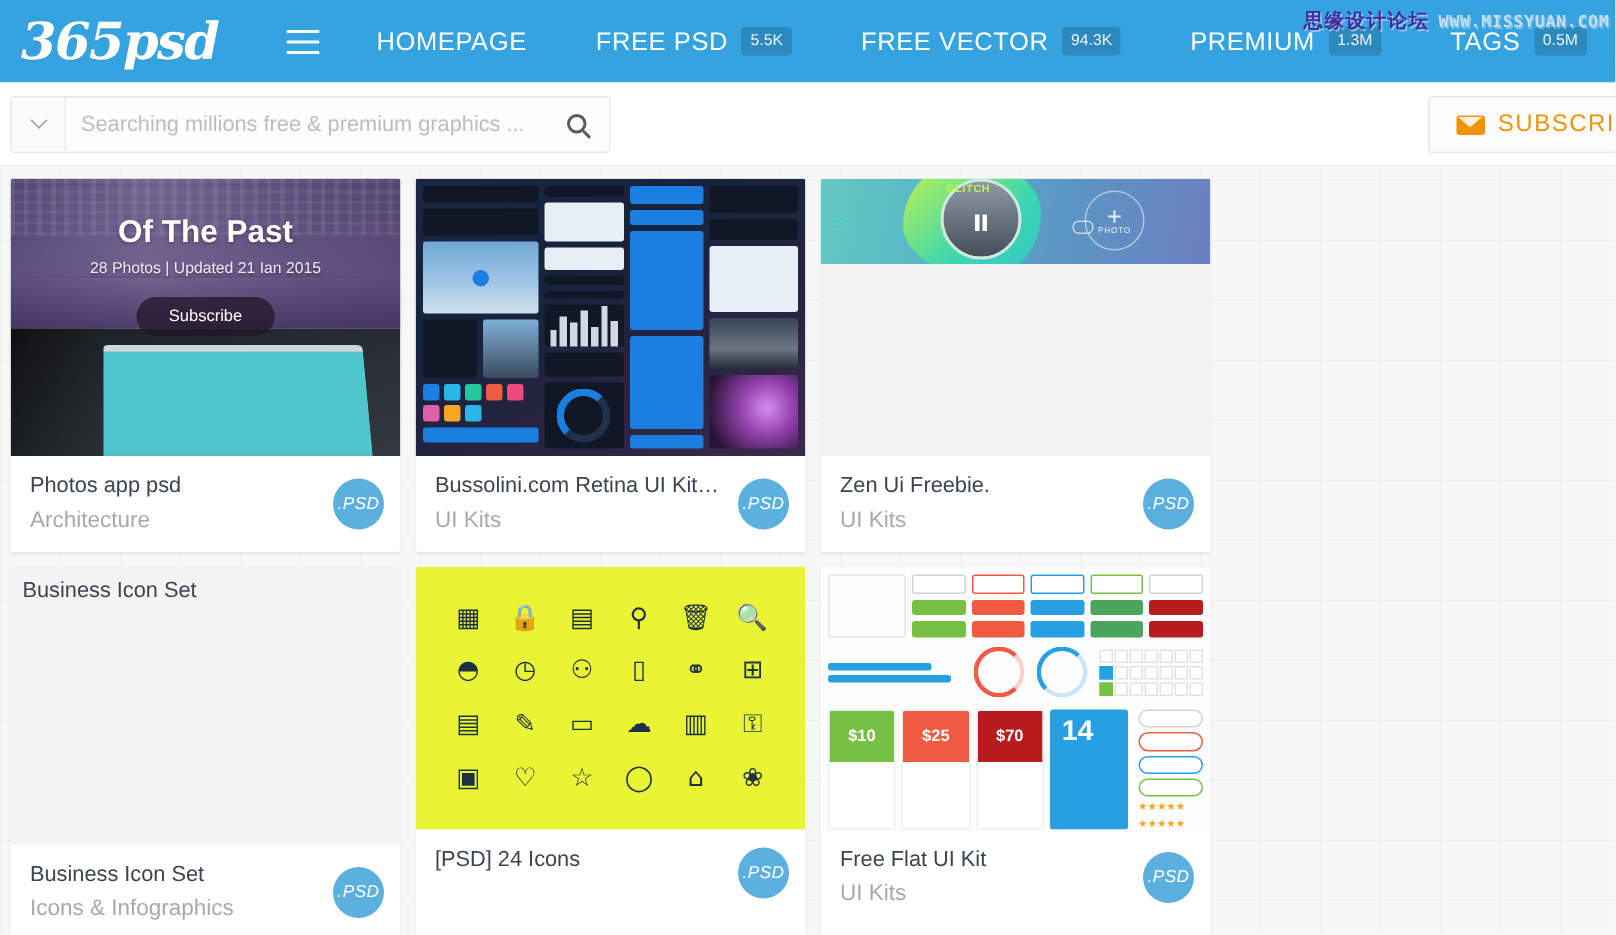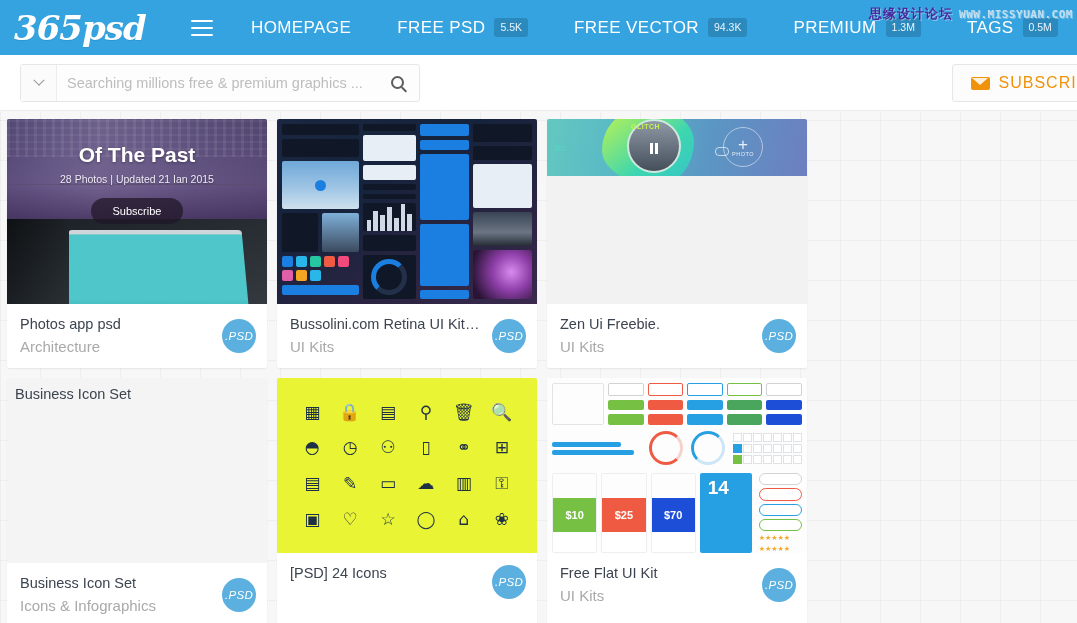--- a/index.html
+++ b/index.html
@@ -116,21 +116,21 @@
   
   .searchbar {
     height: 56px;
     background: #ffffff;
     border-bottom: 1px solid #ececec;
     display: flex;
     align-items: center;
     position: relative;
   }
   .search-wrap {
-    margin-left: 20px;
+    margin-left: 7px;
     width: 400px;
     height: 38px;
     border: 1px solid #e6e6e6;
     border-radius: 3px;
     background: #fdfdfd;
     display: flex;
     align-items: center;
   }
   .search-cat {
     width: 36px; height: 100%;
@@ -443,30 +443,30 @@
     font-size: 17px; color:#1e3044;
     font-family: "DejaVu Sans", sans-serif;
     line-height:1;
   }
 
   
   .c6 { position:absolute; inset:0; background:#fdfdfd; padding:5px; }
   .c6-row { display:flex; gap:4px; margin-bottom:4px; }
   .btn-s { flex:1; height:13px; border-radius:2px; }
   .b-green{background:#76c043;} .b-red{background:#ef5a43;} .b-blue{background:#27a0e3;}
-  .b-gray{background:#1d4ed8;} .b-dgreen{background:#4aa65c;}
+  .b-gray{background:#b91c1c;} .b-dgreen{background:#4aa65c;}
   .btn-o { flex:1; height:13px; border-radius:2px; background:#fff; }
   .o-red{border:1px solid #ef5a43;} .o-blue{border:1px solid #27a0e3;}
   .o-green{border:1px solid #76c043;} .o-gray{border:1px solid #cfd3d6;}
   .cart { width:52px; height:42px; border:1px solid #e2e5e8; border-radius:2px; }
   .c6-progress { height:5px; background:#27a0e3; border-radius:2px; margin:3px 0; }
   .c6-circ { width:34px;height:34px;border-radius:50%;border:3px solid #ef5a43;border-right-color:#f6d2cc; }
   .c6-circ2 { width:34px;height:34px;border-radius:50%;border:3px solid #27a0e3;border-bottom-color:#cce5f7;border-right-color:#cce5f7; }
   .price { flex:1; border:1px solid #eceff1; border-radius:2px; overflow:hidden; }
-  .price-h { height:34px; display:flex; align-items:center; justify-content:center; color:#fff; font-size:11px; font-weight:bold;margin-top:24px; }
+  .price-h { height:34px; display:flex; align-items:center; justify-content:center; color:#fff; font-size:11px; font-weight:bold; }
   .price-b { height:44px; background:#fff; }
   .cal { flex:1.2; background:#27a0e3; border-radius:2px; position:relative; }
   .cal-n { color:#fff; font-size:19px; font-weight:bold; position:absolute; left:8px; top:4px; }
   .pager { display:flex; gap:1px; }
   .pg { width:9px;height:9px;border:1px solid #e0e3e6;background:#fff; }
   .stars { color:#f5a623; font-size:7px; letter-spacing:0px; }
 </style>
 </head>
 <body>
 

